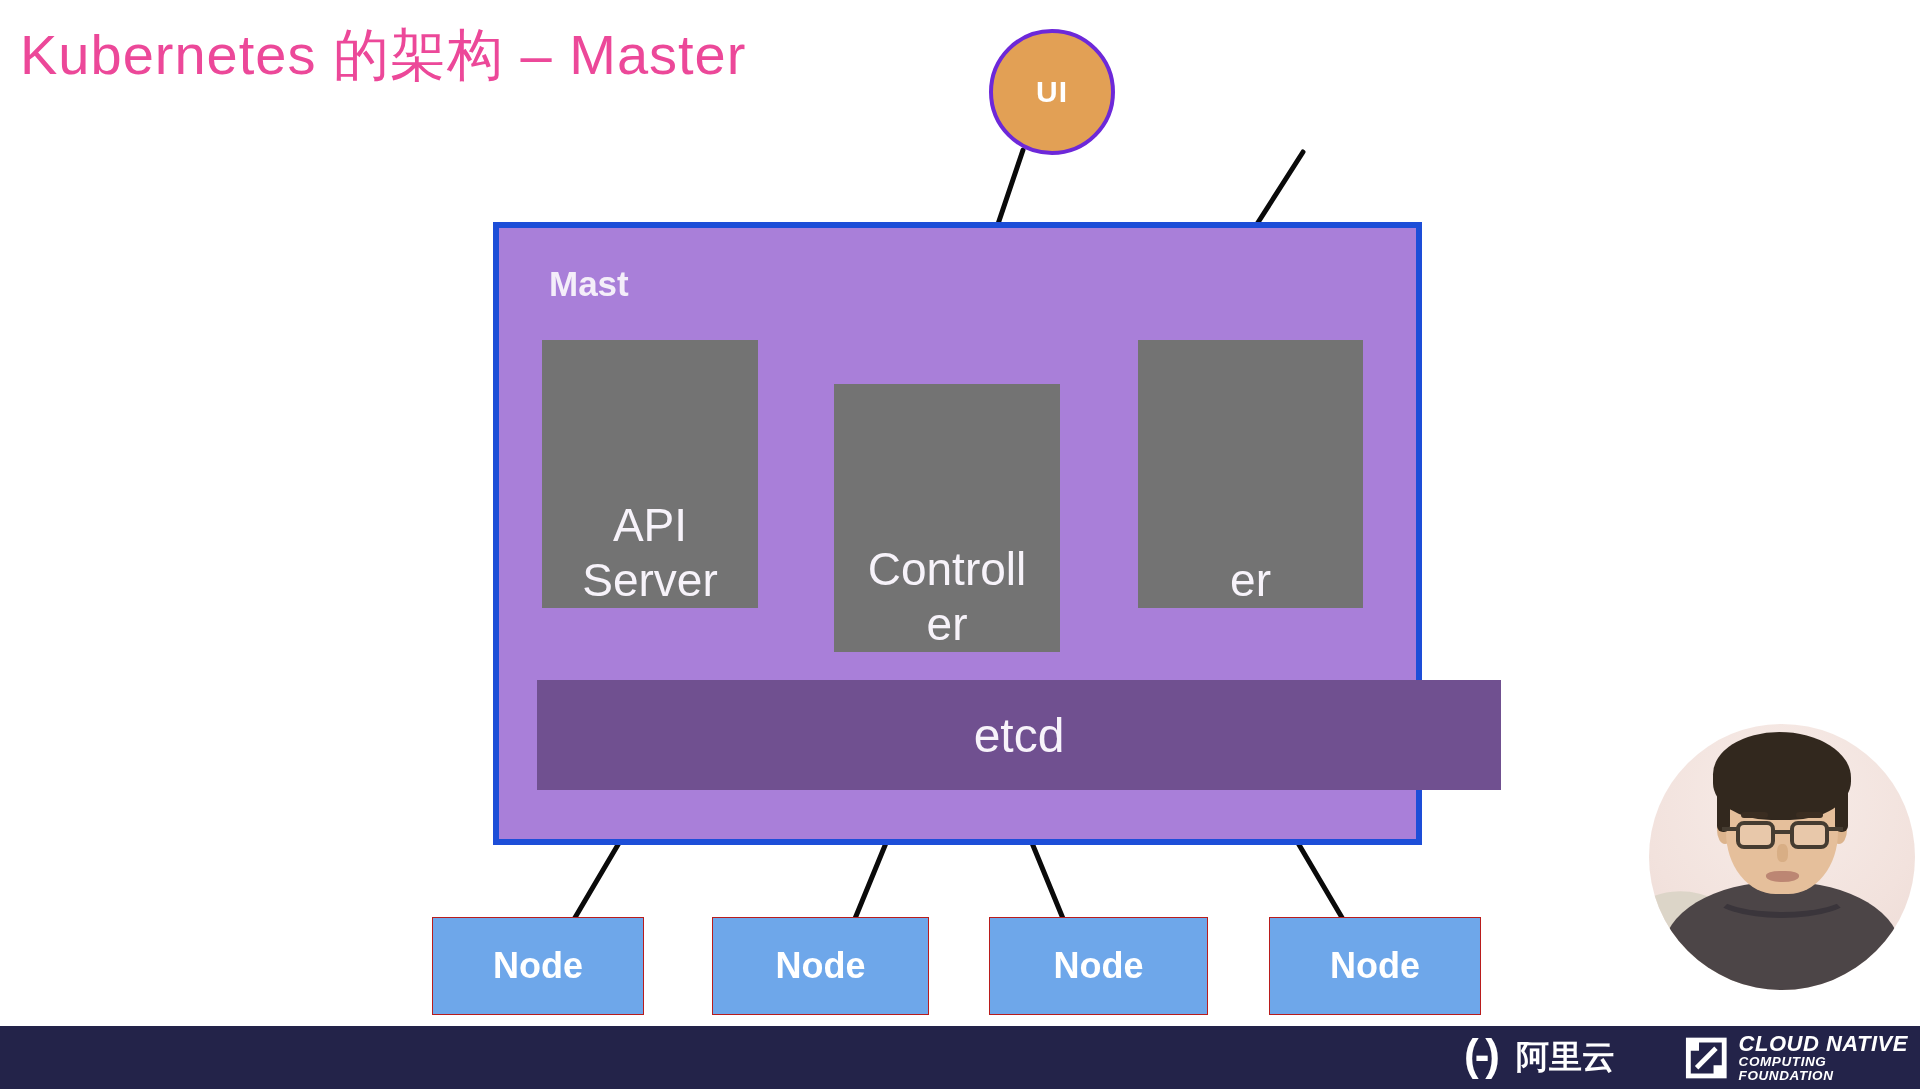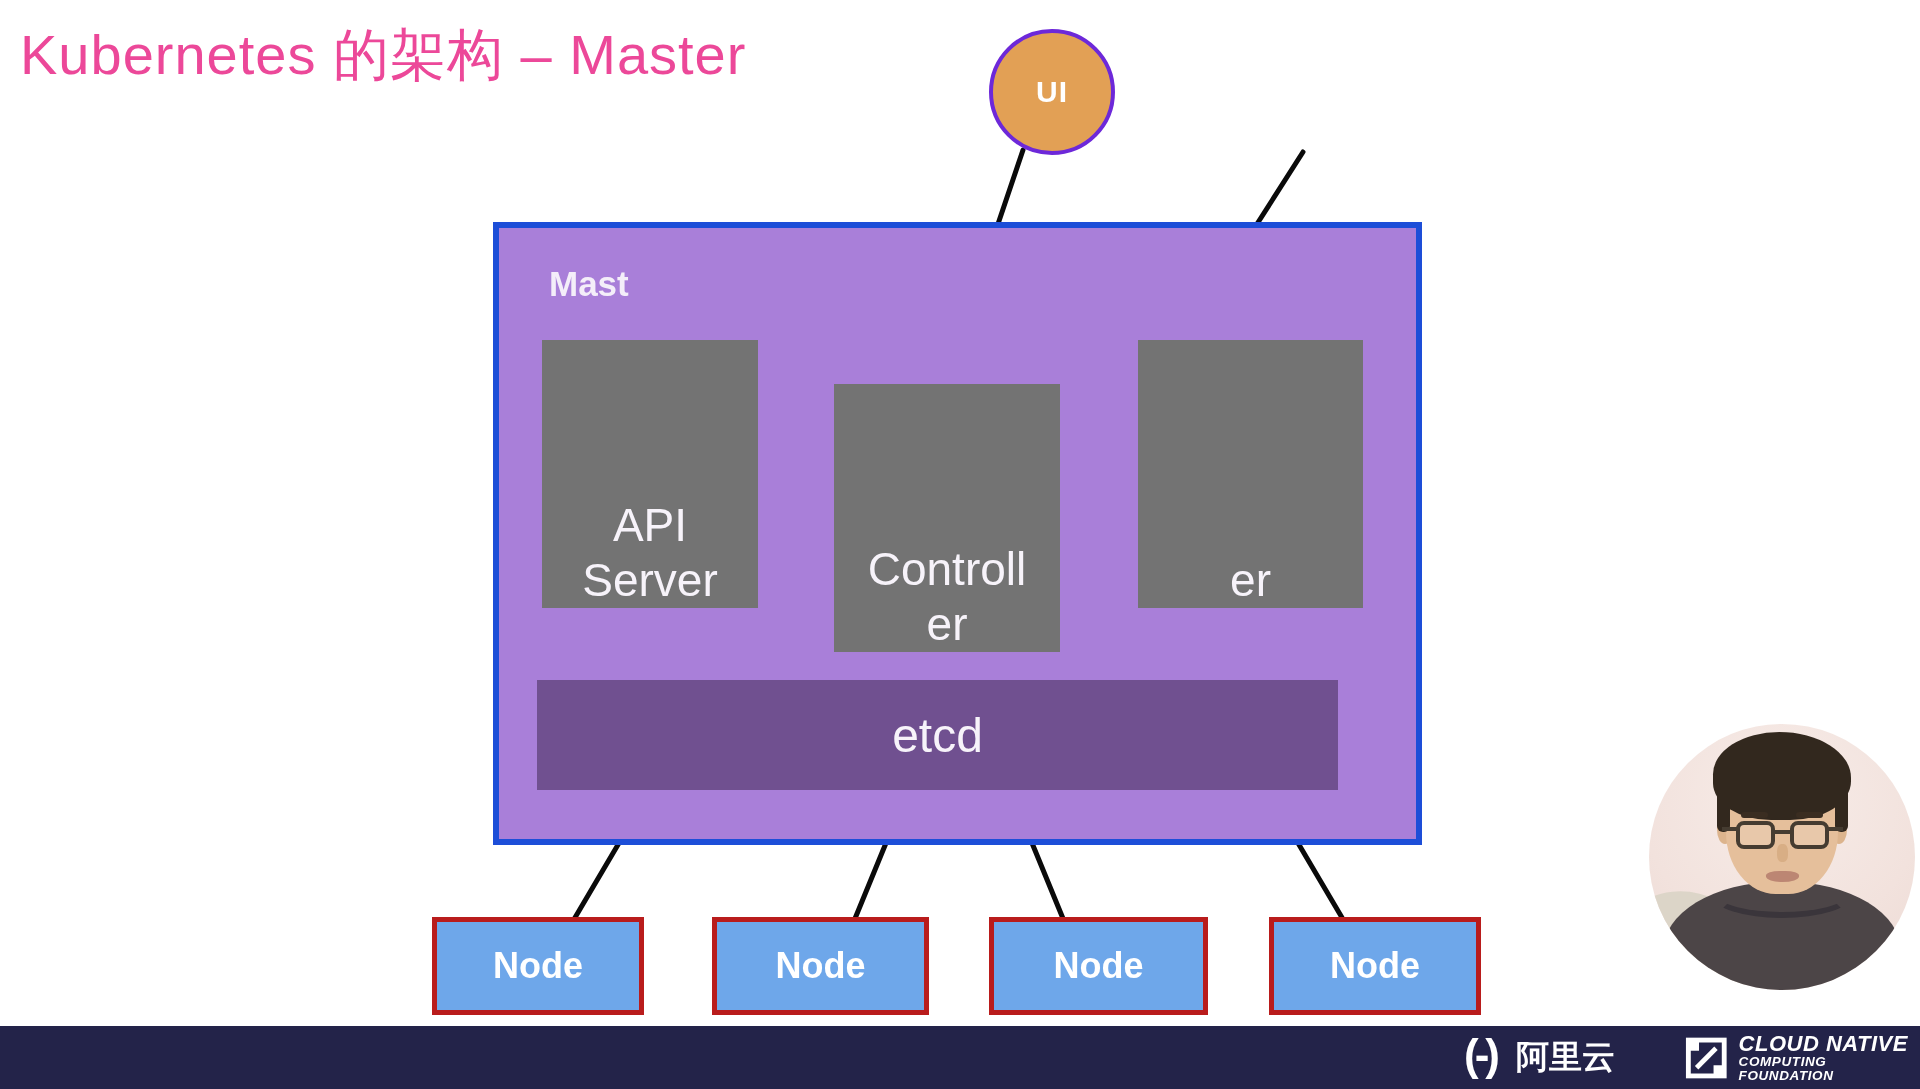--- a/index.html
+++ b/index.html
@@ -45,30 +45,30 @@
     background: #737373;
     display: flex; flex-direction: column; align-items: center; justify-content: flex-end;
     color: #f7f3fa; font-size: 46px; font-weight: 400; line-height: 1.2;
     text-align: center;
   }
   .component span { display: block; }
   .component-api        { left: 43px;  width: 216px; }
   .component-controller { left: 335px; width: 226px; margin-top: 44px; }
   .component-scheduler  { left: 639px; width: 225px; }
   .etcd-bar {
-    position: absolute; left: 38px; top: 452px; width: 801px; height: 110px;
+    position: absolute; left: 38px; top: 452px; width: 964px; height: 110px;
     background: #705090;
     display: flex; align-items: center; justify-content: center;
     color: #f7f3fa; font-size: 48px; font-weight: 400;
   }
 
   
   .node-box {
     position: absolute; top: 917px; height: 98px;
-    background: #6ea7ea; border: 5px solid #b91c1c;
+    background: #6ea7ea; border: 1px solid #b91c1c;
     display: flex; align-items: center; justify-content: center;
     color: #ffffff; font-weight: 700; font-size: 36px;
   }
   .node-1 { left: 432px;  width: 212px; }
   .node-2 { left: 712px;  width: 217px; }
   .node-3 { left: 989px;  width: 219px; }
   .node-4 { left: 1269px; width: 212px; }
 
   
   .footer-bar {

